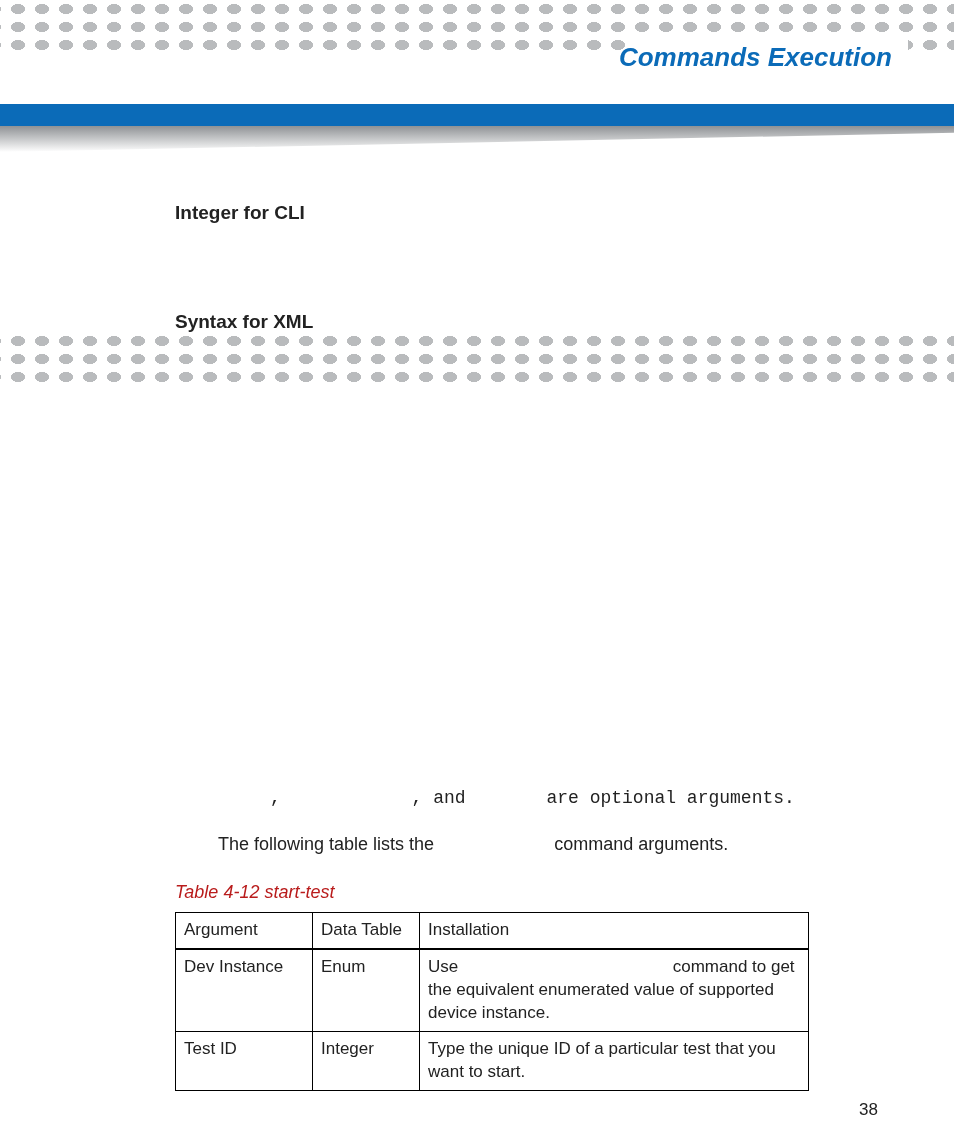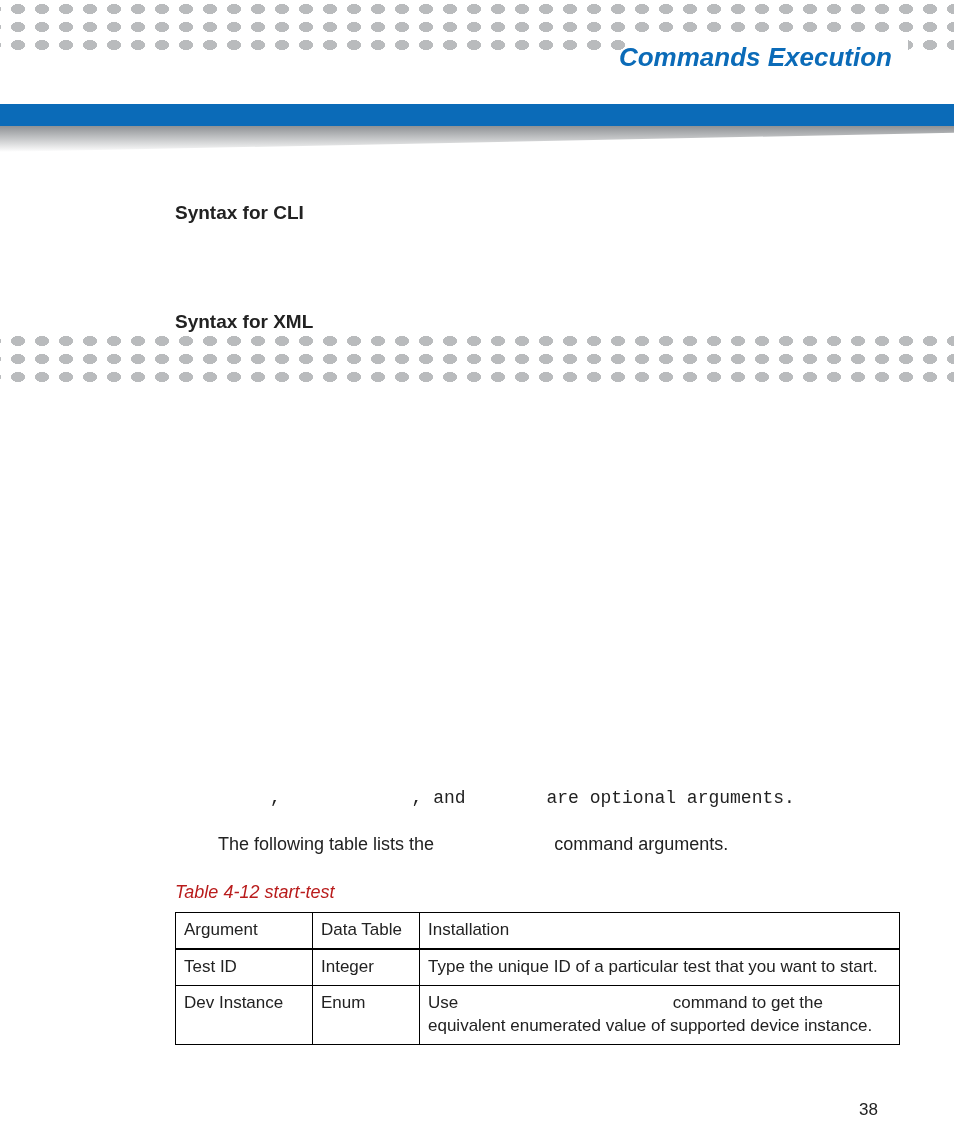--- a/index.html
+++ b/index.html
@@ -99,21 +99,21 @@
     color: #b91c1c;
     font-style: italic;
     font-size: 18px;
   }
 
   table.arg-table {
     position: absolute;
     top: 742px;
     left: 0;
     border-collapse: collapse;
-    width: 725px;
+    width: 634px;
     font-size: 17px;
   }
   table.arg-table th, table.arg-table td {
     border: 1px solid #000;
     padding: 6px 8px 6px 8px;
     text-align: left;
     vertical-align: top;
     font-weight: 400;
   }
   table.arg-table thead tr th {
@@ -144,21 +144,21 @@
 <div class="dots dots-mid"></div>
 
 <div class="title-backdrop"></div>
 <div class="header-title">Commands Execution</div>
 
 <div class="blue-bar"></div>
 <div class="grey-wedge"></div>
 
 <div class="content">
 
-  <div class="heading-sub h-cli">Syntax for CLI</div>
+  <div class="heading-sub h-cli">Integer for CLI</div>
 
   <div class="heading-sub h-xml">Syntax for XML</div>
 
   <div class="body-line p-opt">
     <span style="display:inline-block; width:95px;"></span><span>, </span><span style="display:inline-block; width:120px;"></span><span>, and </span><span style="display:inline-block; width:70px;"></span><span>are optional arguments.</span>
   </div>
 
   <div class="body-line p-table">
     <span>The following table lists the </span><span style="display:inline-block; width:110px;"></span><span> command arguments.</span>
   </div>
@@ -168,30 +168,30 @@
   <table class="arg-table">
     <thead>
       <tr>
         <th class="col-arg">Argument</th>
         <th class="col-type">Data Table</th>
         <th>Installation</th>
       </tr>
     </thead>
     <tbody>
       <tr>
-        <td>Test ID</td>
-        <td>Integer</td>
-        <td>Type the unique ID of a particular test that you want to start.</td>
-      </tr>
-      <tr>
         <td>Dev Instance</td>
         <td>Enum</td>
         <td>
           <span>Use </span><span style="display:inline-block; width:205px;"></span><span> command to get the equivalent enumerated value of supported device instance.</span>
         </td>
+      </tr>
+      <tr>
+        <td>Test ID</td>
+        <td>Integer</td>
+        <td>Type the unique ID of a particular test that you want to start.</td>
       </tr>
     </tbody>
   </table>
 
 </div>
 
 <div class="footer">
   <span class="page">38</span>
 </div>
 

